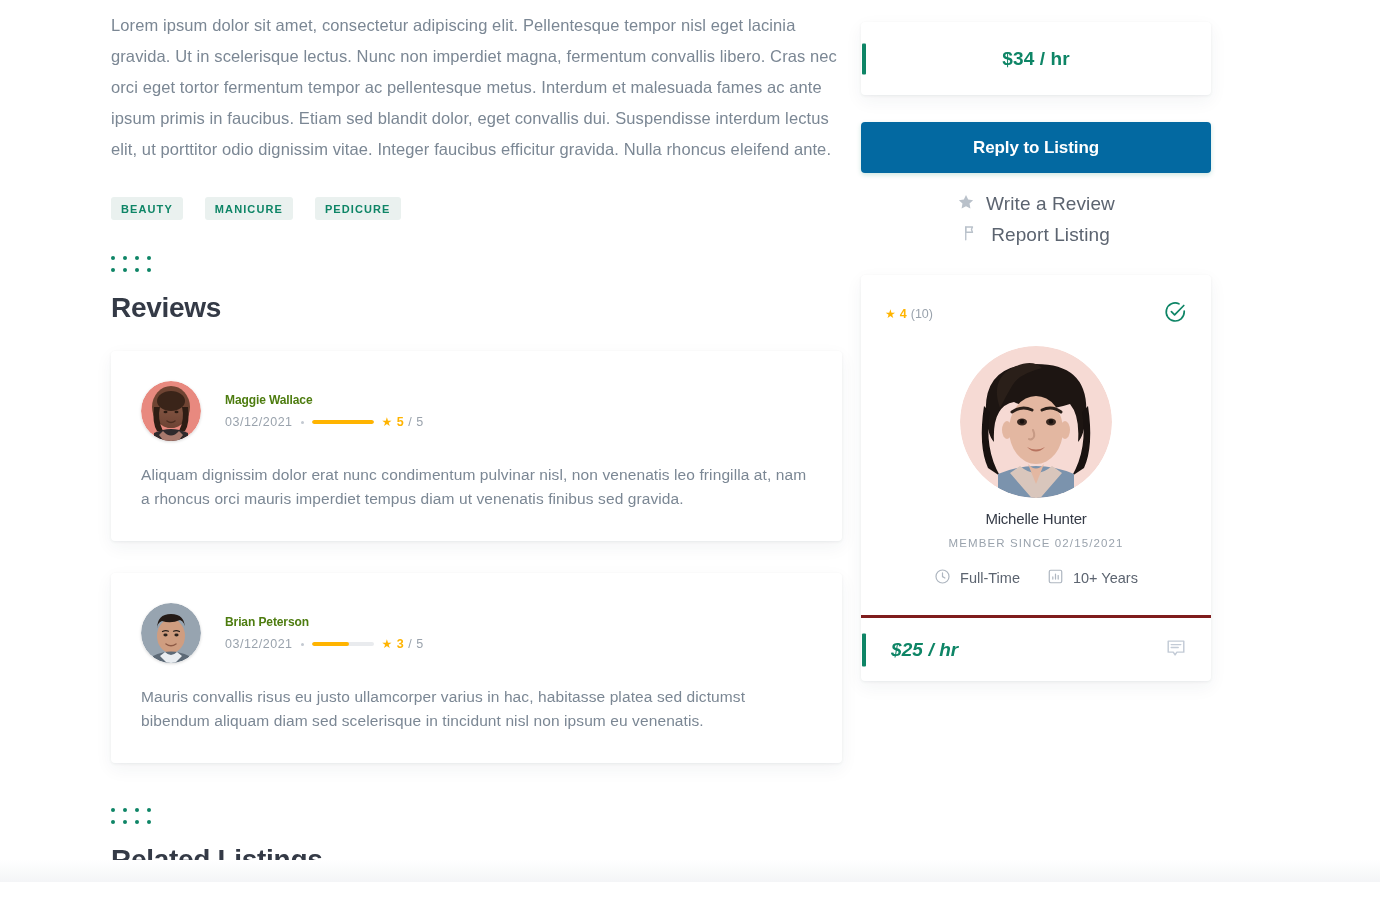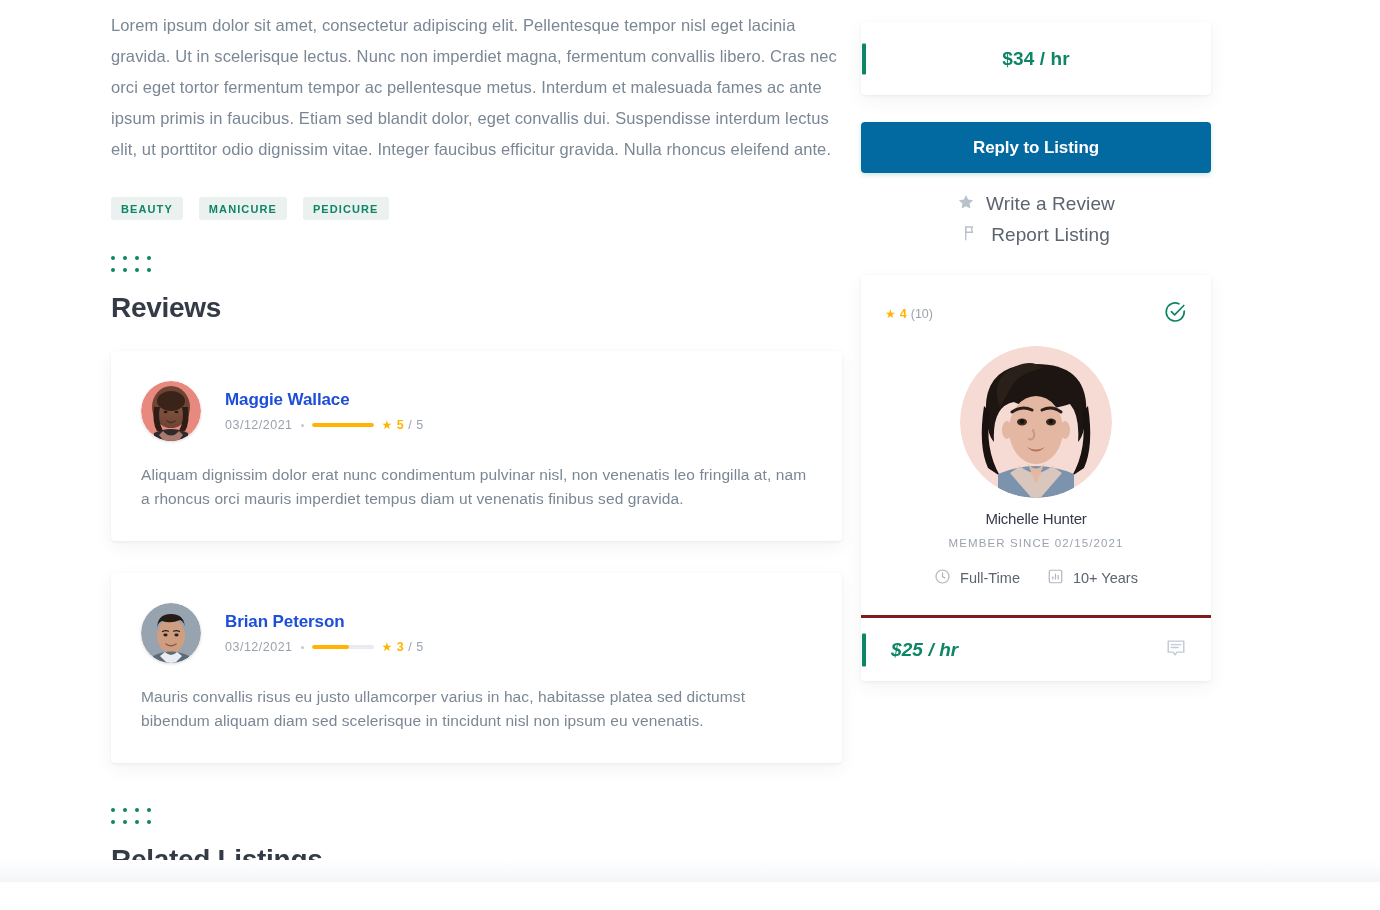--- a/index.html
+++ b/index.html
@@ -28,21 +28,21 @@
   }
   .desc {
     color: #7b8794;
     font-size: 16.5px;
     line-height: 31px;
     letter-spacing: .1px;
     padding-top: 10px;
   }
 
   .tags {
-    display: flex; gap: 16px;
+    display: flex; gap: 22px;
     margin-top: 32px;
   }
   .tag {
     background: #eaf1ef;
     color: #0e8566;
     font-size: 11px;
     font-weight: bold;
     letter-spacing: 1.1px;
     padding: 6px 10px 5px 10px;
     border-radius: 3px;
@@ -81,21 +81,21 @@
     width: 731px;
   }
   .rv-head { display: flex; align-items: center; gap: 24px; }
   .avatar {
     width: 60px; height: 60px; border-radius: 50%;
     overflow: hidden; flex: 0 0 60px;
     box-shadow: 0 1px 3px rgba(0,0,0,.15);
   }
   .avatar svg { display: block; width: 60px; height: 60px; }
   .rv-name {
-    font-size: 17px; font-weight: bold; color: #1d4ed8;
+    font-size: 12px; font-weight: bold; color: #4d7c0f;
     letter-spacing: -.1px;
   }
   .rv-meta {
     margin-top: 8px;
     display: flex; align-items: center; gap: 8px;
     font-size: 12.5px; color: #9aa3ad; letter-spacing: .5px;
   }
   .meta-dot { width: 3px; height: 3px; border-radius: 50%; background: #c3c9d1; display:block; }
   .bar {
     width: 62px; height: 4px; border-radius: 2px;

